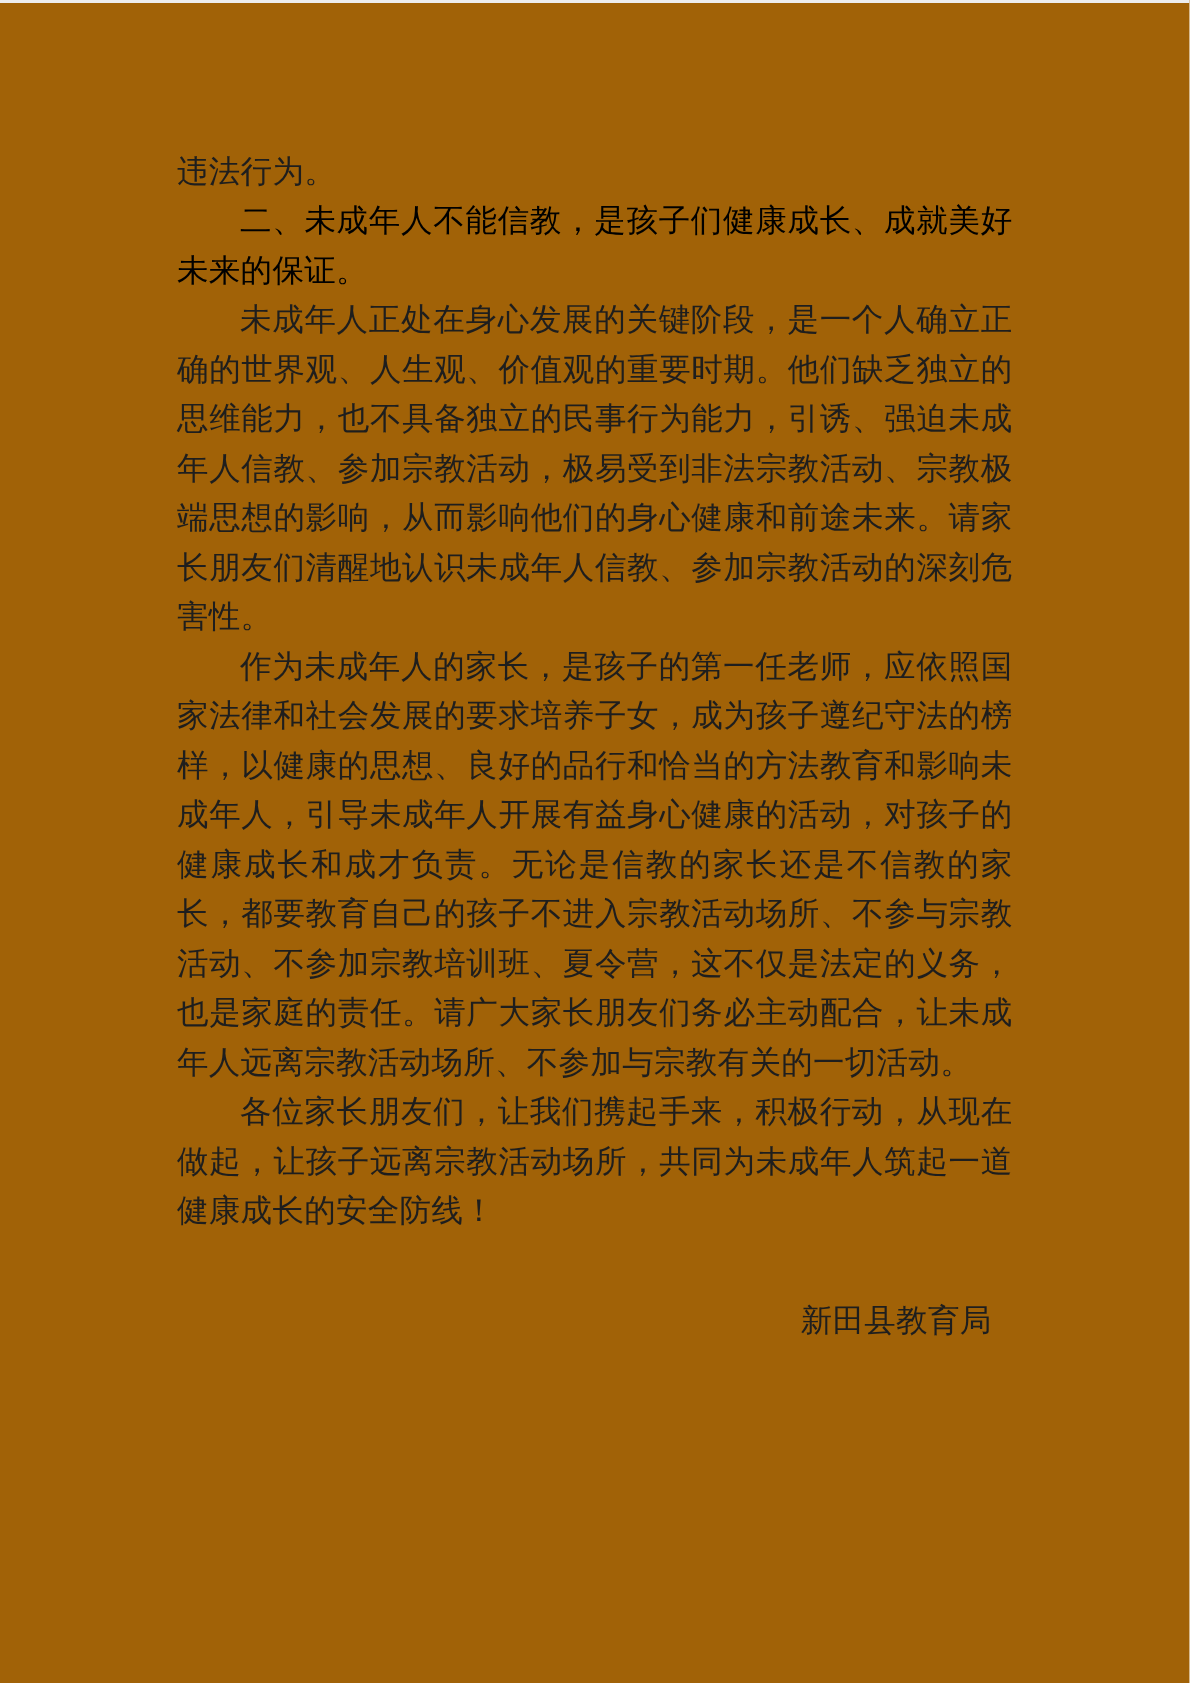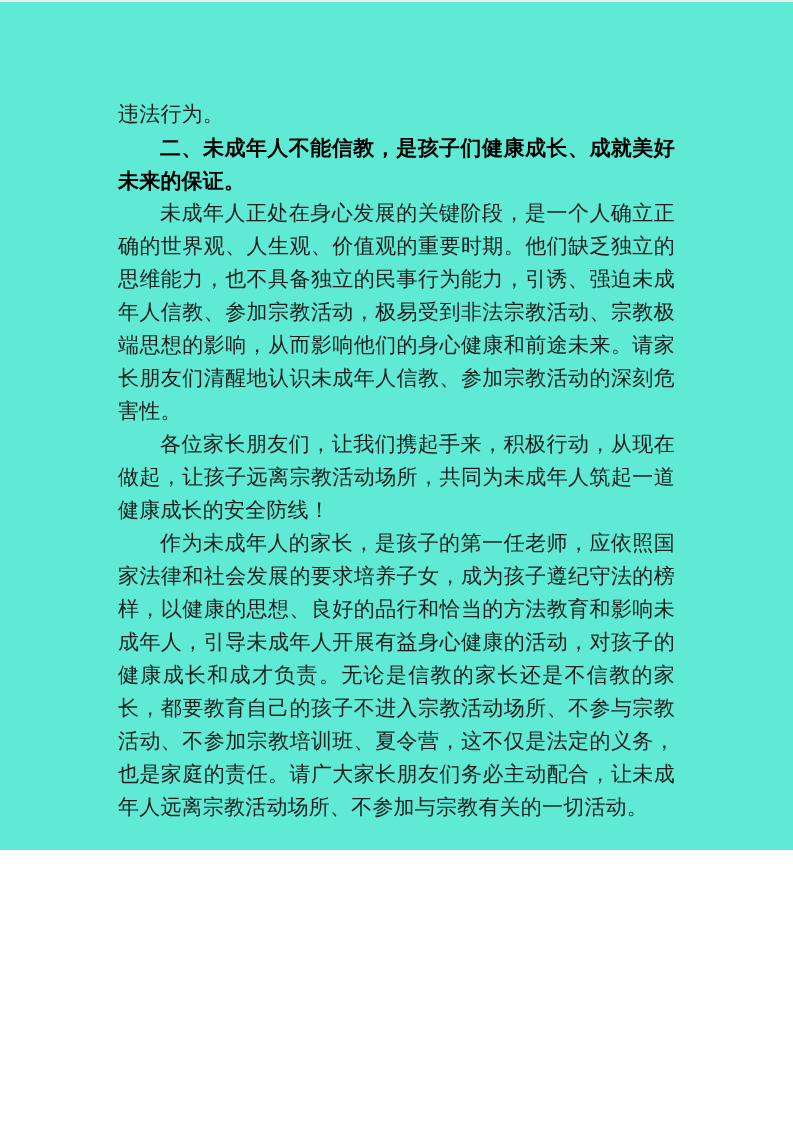--- a/index.html
+++ b/index.html
@@ -3,22 +3,22 @@
 <meta charset="utf-8">
 <style>
   html, body {
     margin: 0;
     padding: 0;
     background: #ffffff;
   }
   .page {
     position: relative;
     width: 793px;
-    height: 850px;
-    background: #5eead4;
+    height: 1122px;
+    background: #a16207;
     overflow: hidden;
     border-top: 2px solid #ededed;
     box-sizing: border-box;
   }
   .doc-body {
     position: absolute;
     left: 118px;
     top: 96px;
     width: 557px;
     font-family: "Liberation Serif", serif;
@@ -33,21 +33,21 @@
     padding: 0;
   }
   .cont-line {
     text-indent: 0;
   }
   .para {
     text-indent: 2em;
   }
   .heading {
     font-family: "Liberation Sans", sans-serif;
-    font-weight: 700;
+    font-weight: 400;
     color: #000000;
     text-indent: 2em;
   }
   .signature {
     margin-top: 40px;
     margin-right: 14px;
     display: flex;
     flex-direction: row;
     align-items: center;
     float: right;
@@ -64,22 +64,22 @@
 <div class="page">
   <div class="doc-body">
 
     <p class="cont-line">违法行为。</p>
 
     <p class="heading">二、未成年人不能信教，是孩子们健康成长、成就美好未来的保证。</p>
 
     <p class="para">未成年人正处在身心发展的关键阶段，是一个人确立正确的世界观、人生观、价值观的重要时期。他们缺乏独立的思维能力，也不具备独立的民事行为能力，引诱、强迫未成年人信教、参加宗教活动，极易受到非法宗教活动、宗教极端思想的影响，从而影响他们的身心健康和前途未来。请家长朋友们清醒地认识未成年人信教、参加宗教活动的深刻危害性。</p>
 
 
+    <p class="para">作为未成年人的家长，是孩子的第一任老师，应依照国家法律和社会发展的要求培养子女，成为孩子遵纪守法的榜样，以健康的思想、良好的品行和恰当的方法教育和影响未成年人，引导未成年人开展有益身心健康的活动，对孩子的健康成长和成才负责。无论是信教的家长还是不信教的家长，都要教育自己的孩子不进入宗教活动场所、不参与宗教活动、不参加宗教培训班、夏令营，这不仅是法定的义务，也是家庭的责任。请广大家长朋友们务必主动配合，让未成年人远离宗教活动场所、不参加与宗教有关的一切活动。</p>
+
     <p class="para">各位家长朋友们，让我们携起手来，积极行动，从现在做起，让孩子远离宗教活动场所，共同为未成年人筑起一道健康成长的安全防线！</p>
-
-    <p class="para">作为未成年人的家长，是孩子的第一任老师，应依照国家法律和社会发展的要求培养子女，成为孩子遵纪守法的榜样，以健康的思想、良好的品行和恰当的方法教育和影响未成年人，引导未成年人开展有益身心健康的活动，对孩子的健康成长和成才负责。无论是信教的家长还是不信教的家长，都要教育自己的孩子不进入宗教活动场所、不参与宗教活动、不参加宗教培训班、夏令营，这不仅是法定的义务，也是家庭的责任。请广大家长朋友们务必主动配合，让未成年人远离宗教活动场所、不参加与宗教有关的一切活动。</p>
 
     <div class="signature">
       <p class="sig-line">新田县教育局</p>
     </div>
 
   </div>
 </div>
 
 </body></html>

